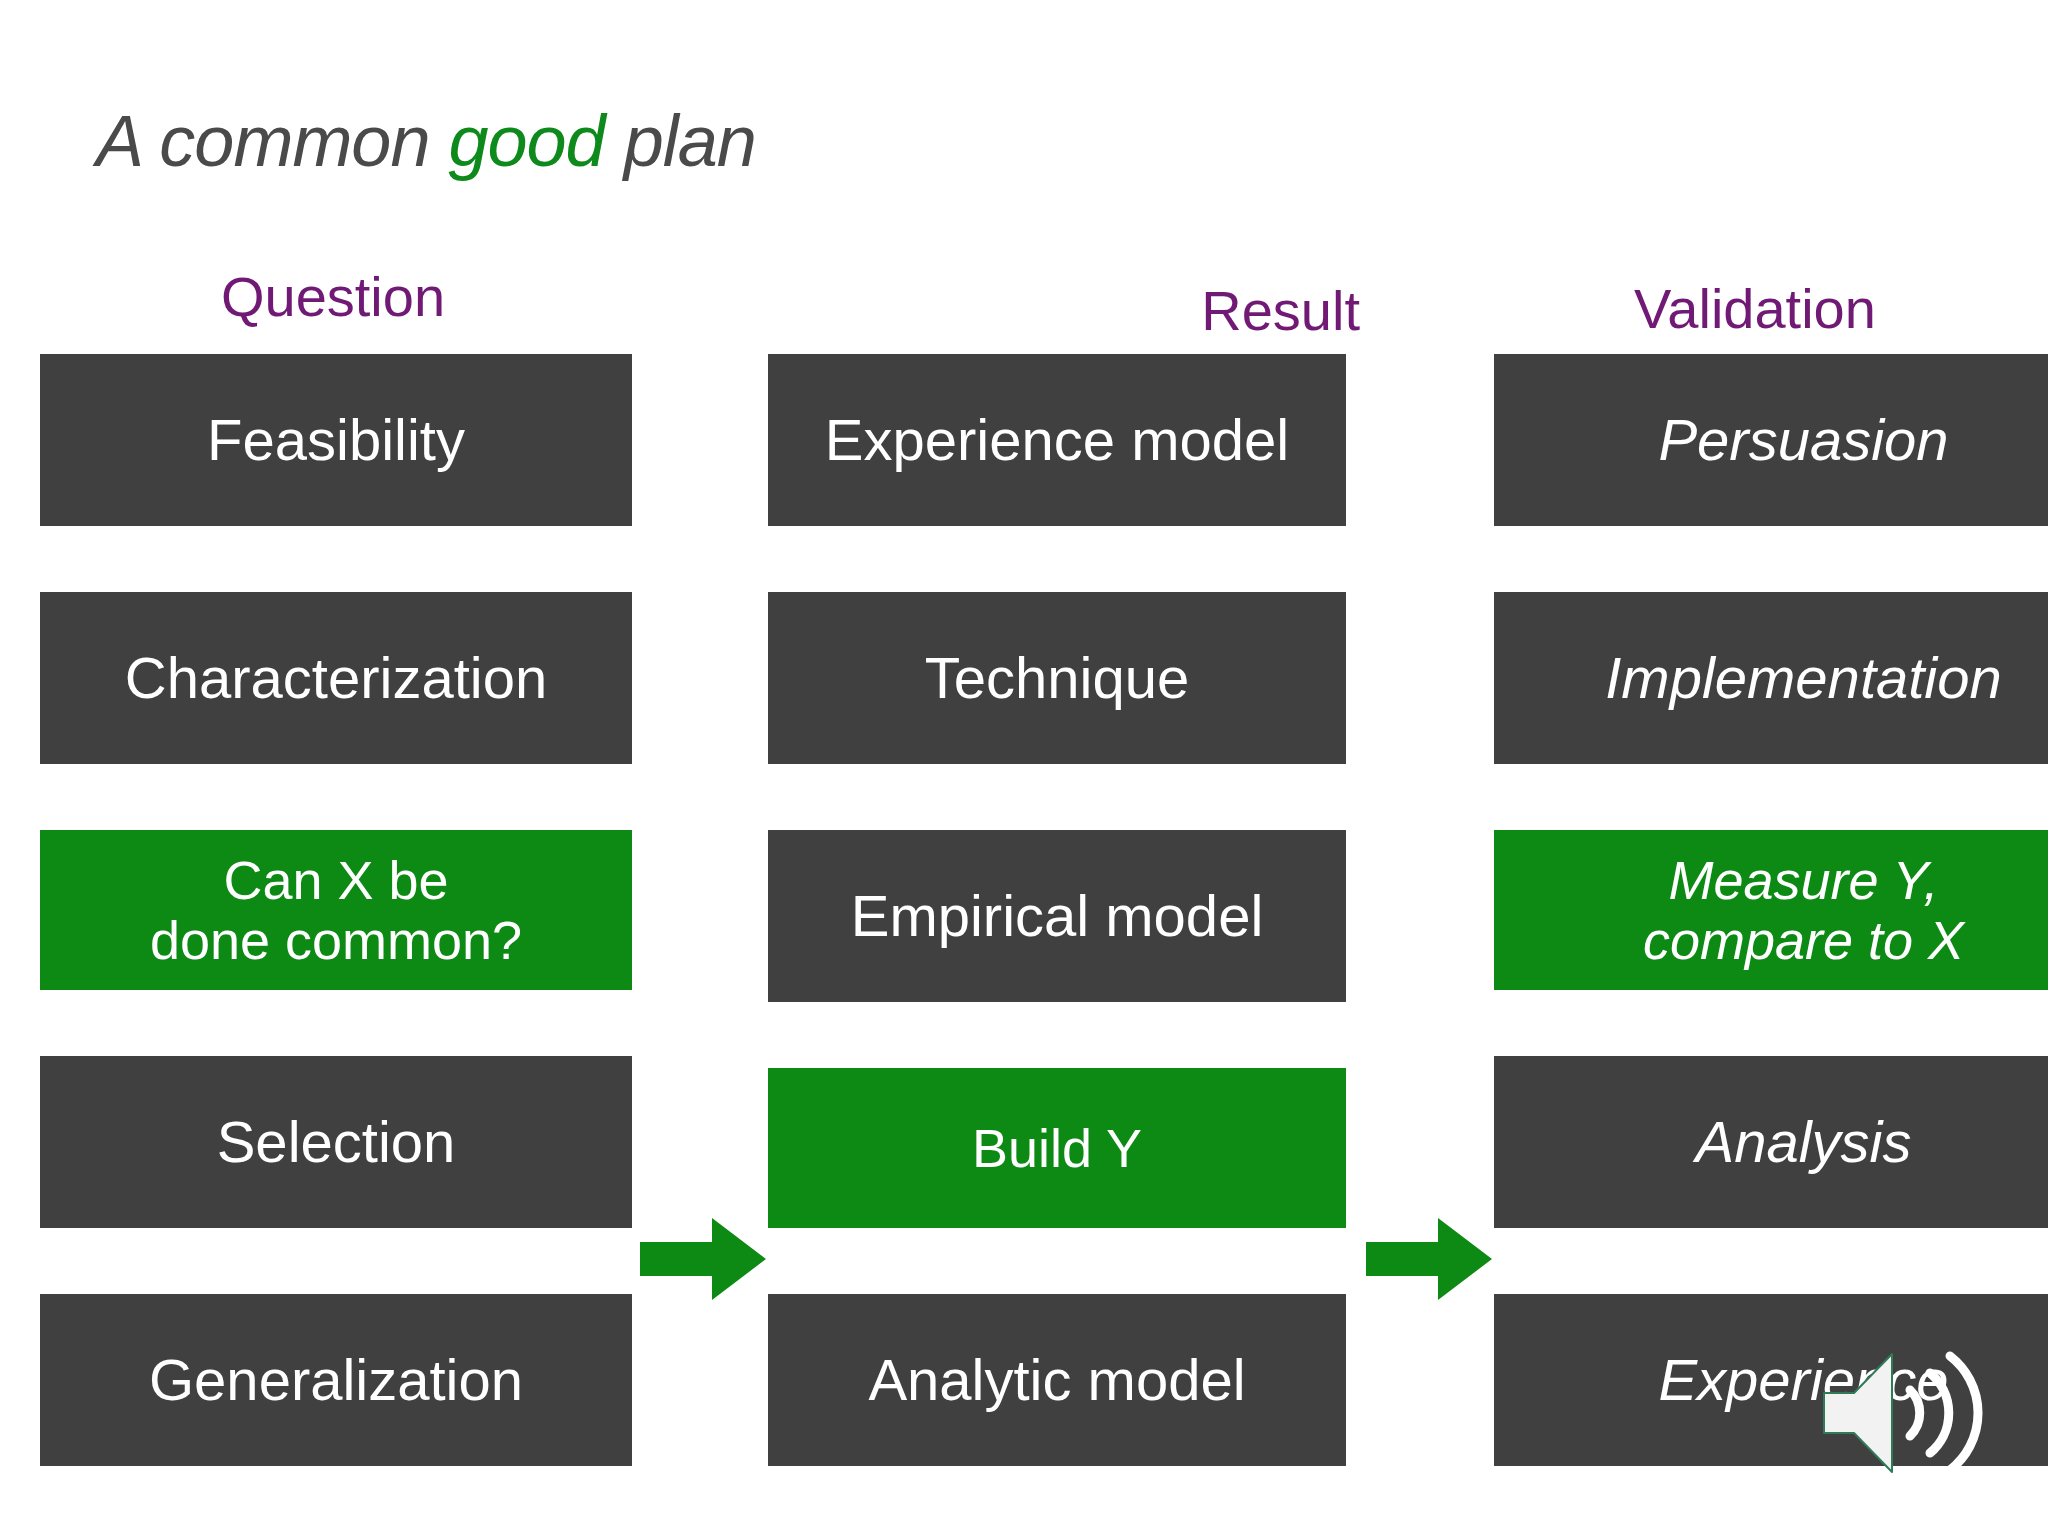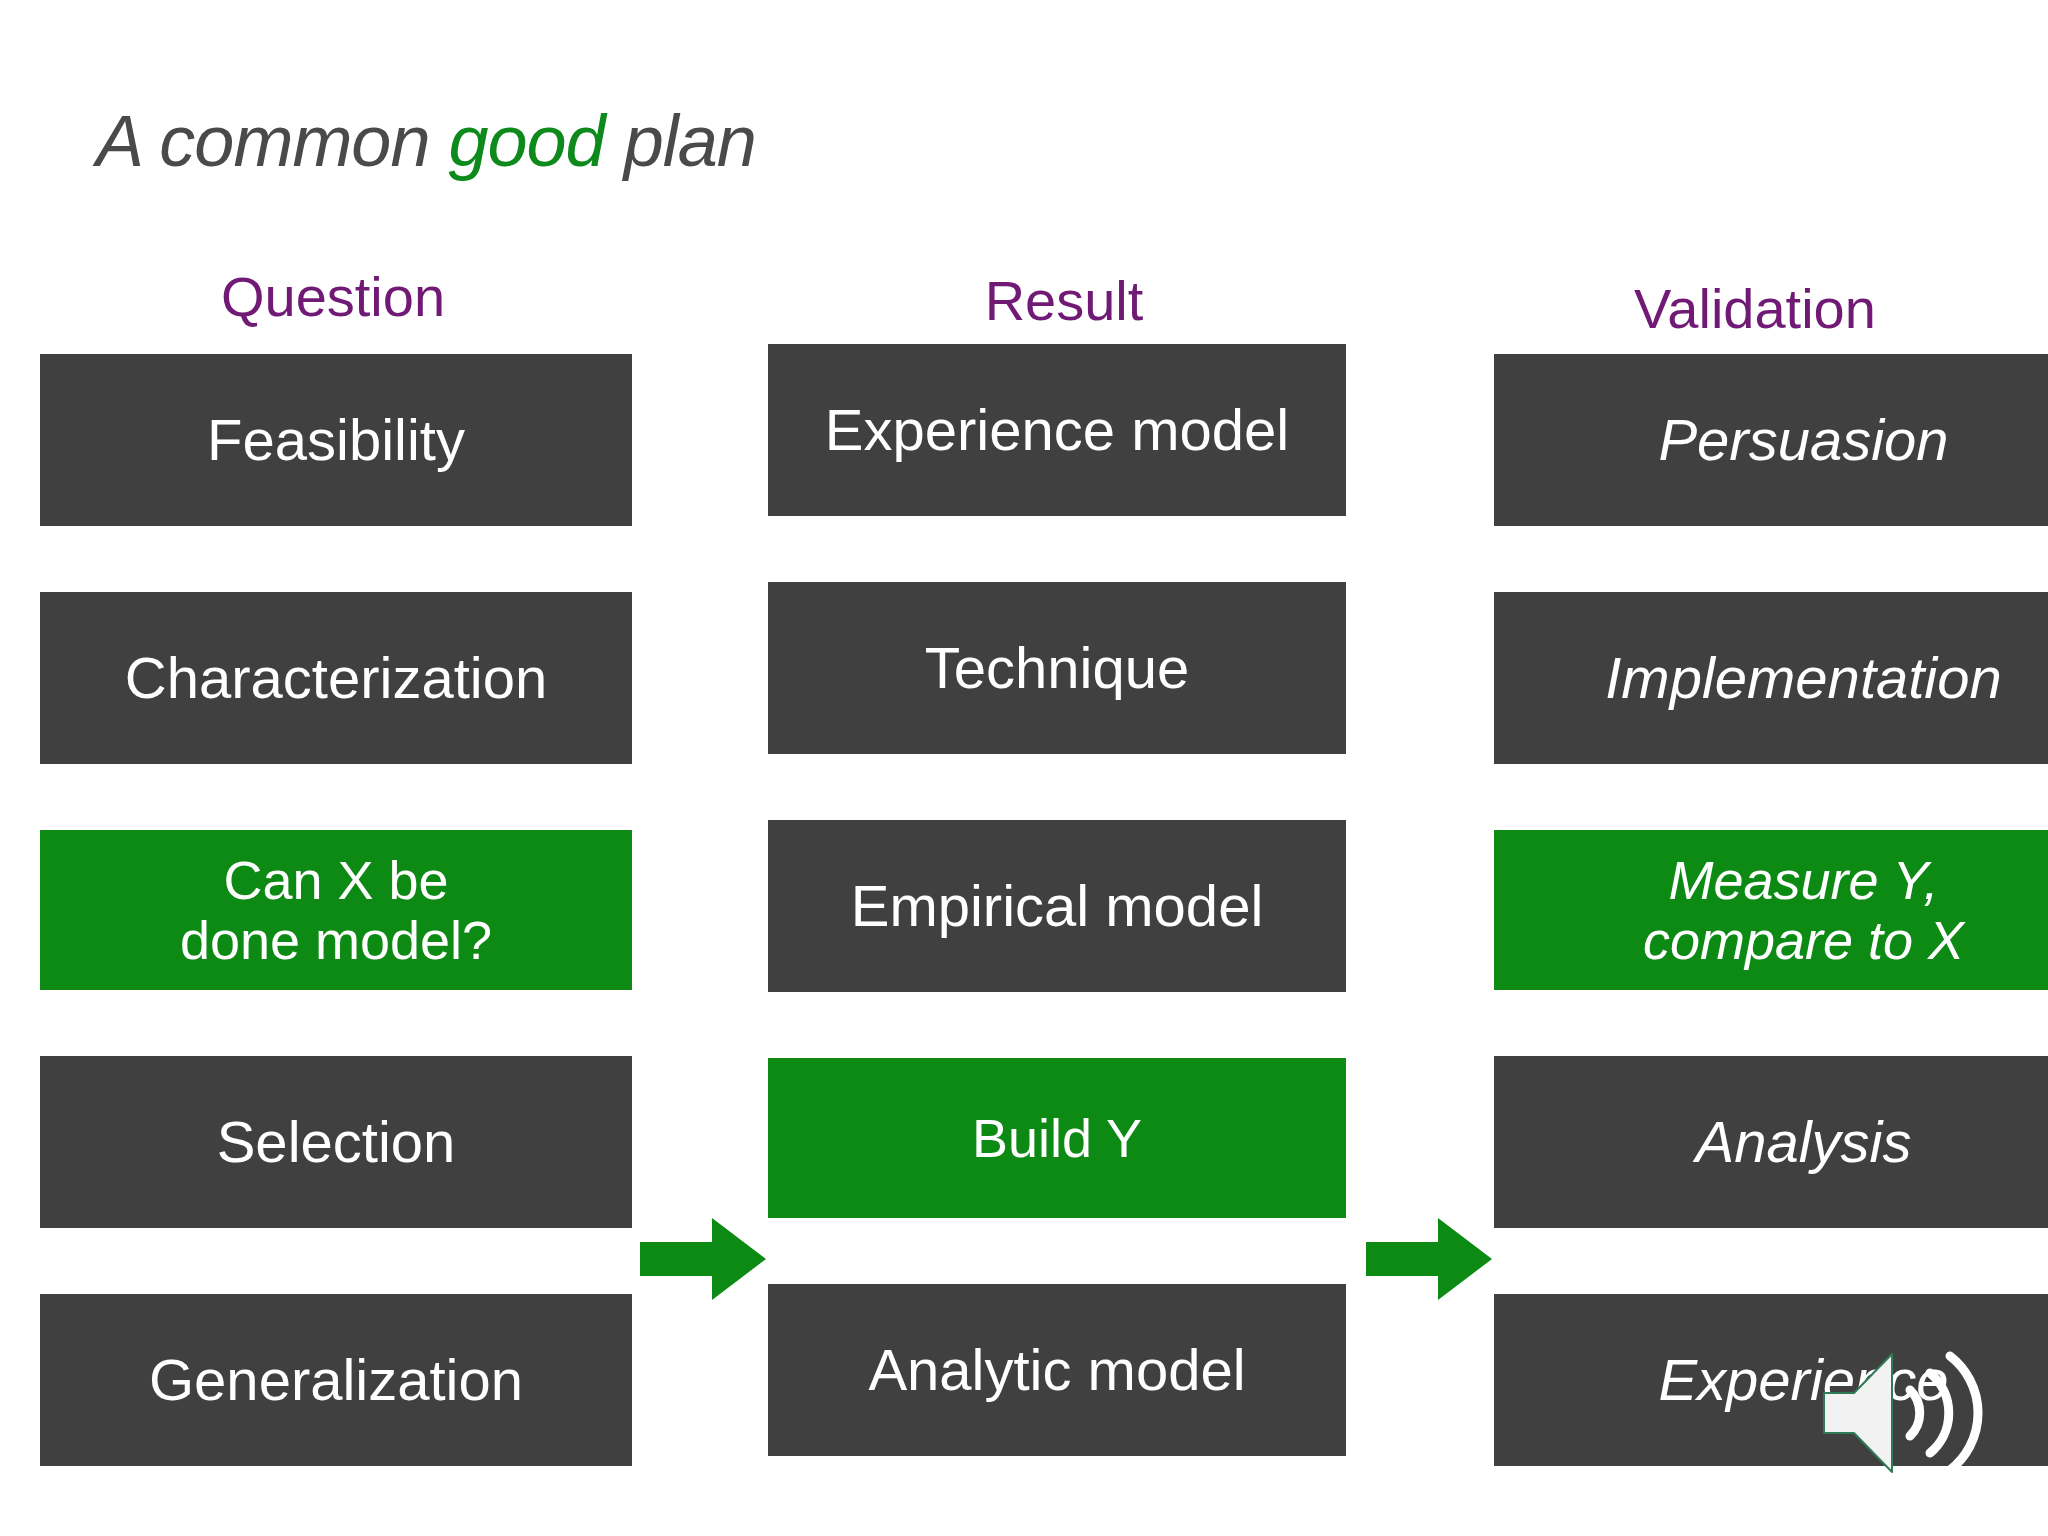--- a/index.html
+++ b/index.html
@@ -53,21 +53,21 @@
   .column-header {
     text-align: center;
     font-size: 56px;
     color: #701a75;
     font-weight: 400;
     height: 78px;
     line-height: 78px;
     white-space: nowrap;
   }
   .col-0 .column-header { margin-left: -6px; }
-  .col-1 .column-header { margin-top: 4px; }
+  .col-1 .column-header { margin-top: 14px; text-align: right; }
   .col-2 .column-header { margin-top: 12px; margin-left: -70px; }
 
   .cell {
     position: relative;
     height: 172px;
     margin-bottom: 66px;
     background: #404040;
     display: flex;
     align-items: center;
     justify-content: center;
@@ -134,21 +134,21 @@
     <div class="column-header">Question</div>
     <div class="cells-wrap">
       <div class="cell">
         <span class="cell-label">Feasibility</span>
       </div>
       <div class="cell">
         <span class="cell-label">Characterization</span>
       </div>
       <div class="cell highlight">
         <span class="cell-label">Can X be
-done model?</span>
+done common?</span>
       </div>
       <div class="cell">
         <span class="cell-label">Selection</span>
       </div>
       <div class="cell">
         <span class="cell-label">Generalization</span>
       </div>
     </div>
   </div>
 

